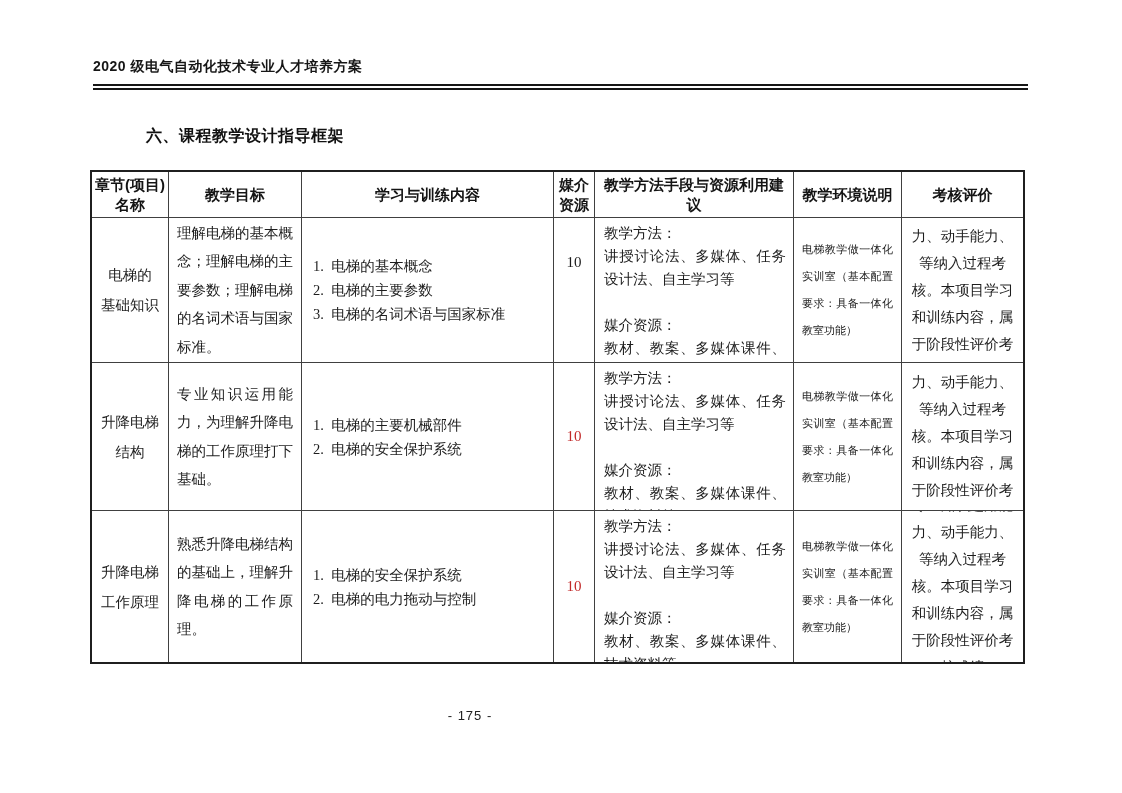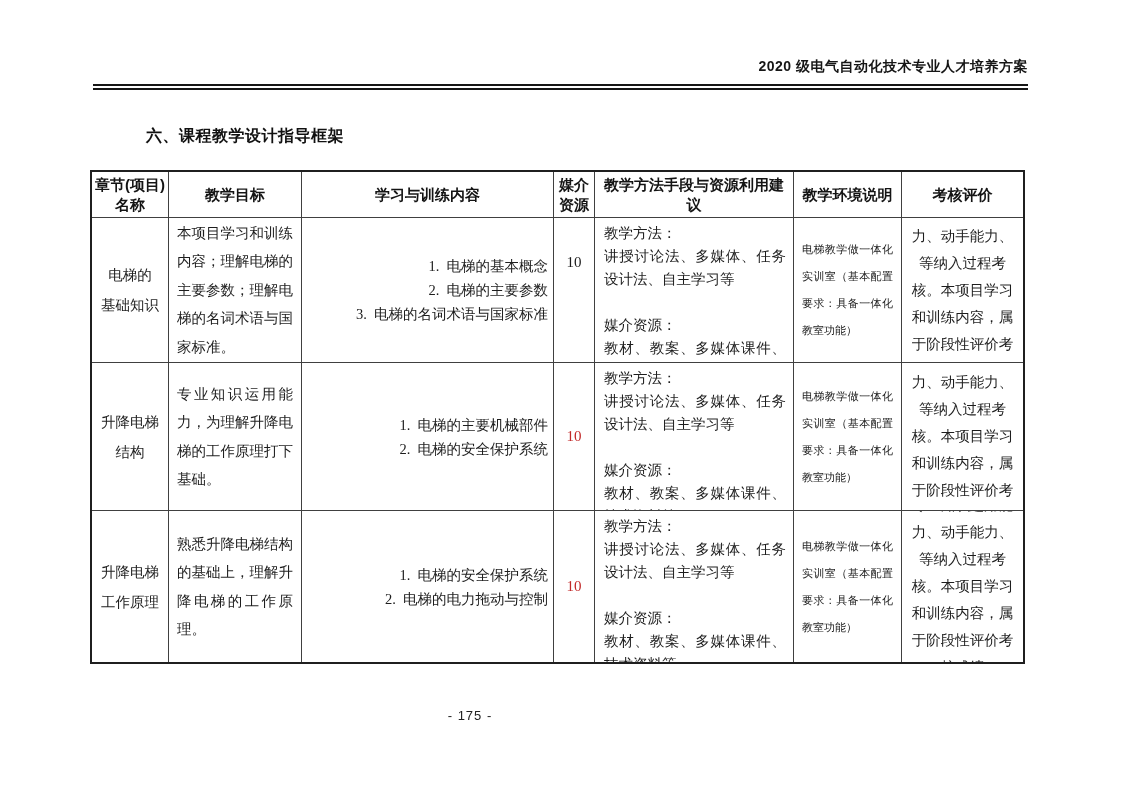--- a/index.html
+++ b/index.html
@@ -9,21 +9,21 @@
     font-family: "Liberation Serif", "DejaVu Serif", serif;
     color: #1d1d1d;
     position: relative;
     overflow: hidden;
   }
   .page { position: absolute; inset: 0; background: #ffffff; }
 
   
   .page-header-title {
     position: absolute; left: 93px; top: 58px; width: 935px;
-    text-align: right;
+    text-align: left;
     font-family: "Liberation Sans", "DejaVu Sans", sans-serif;
     font-weight: bold; font-size: 14px; letter-spacing: 0.5px;
     color: #161616;
   }
   .double-rule {
     position: absolute; left: 93px; top: 84px; width: 935px;
     height: 6px;
     border-top: 2px solid #161616;
     border-bottom: 2px solid #161616;
   }
@@ -66,21 +66,21 @@
     font-size: 14.5px; line-height: 30px; text-align: center;
     white-space: pre-line;
   }
   .c-objective { padding: 0 8px; }
   .c-objective .txt {
     font-size: 14.5px; line-height: 28.5px;
     text-align: justify; text-align-last: left;
   }
   .c-content { padding: 0 5px 0 11px; justify-content: flex-start; }
   .c-content .txt {
-    font-size: 14.5px; line-height: 24px; text-align: right;
+    font-size: 14.5px; line-height: 24px; text-align: left;
     white-space: pre-wrap;
   }
   .c-hours .txt { font-size: 15px; text-align: center; }
   .c-hours.hours-high { align-items: flex-start; padding-top: 36px; }
   .c-methods { align-items: flex-start; padding: 4px 7px 4px 9px; }
   .c-methods .txt {
     font-size: 14.5px; line-height: 23px;
     text-align: justify; text-align-last: left;
     white-space: pre-line;
   }
@@ -118,21 +118,21 @@
     <div class="cell hdr">媒介资源</div>
     <div class="cell hdr">教学方法手段与资源利用建议</div>
     <div class="cell hdr">教学环境说明</div>
     <div class="cell hdr last-col">考核评价</div>
 
     <div class="cell c-chapter">
       <div class="txt">电梯的
 基础知识</div>
     </div>
     <div class="cell c-objective">
-      <div class="txt">本项目学习和训练内容；理解电梯的主要参数；理解电梯的名词术语与国家标准。</div>
+      <div class="txt">理解电梯的基本概念；理解电梯的主要参数；理解电梯的名词术语与国家标准。</div>
     </div>
     <div class="cell c-content">
       <div class="txt">1.  电梯的基本概念
 2.  电梯的主要参数
 3.  电梯的名词术语与国家标准</div>
     </div>
     <div class="cell c-hours hours-high">
       <div class="txt" style="color: rgb(29, 29, 29);">10</div>
     </div>
     <div class="cell c-methods">

